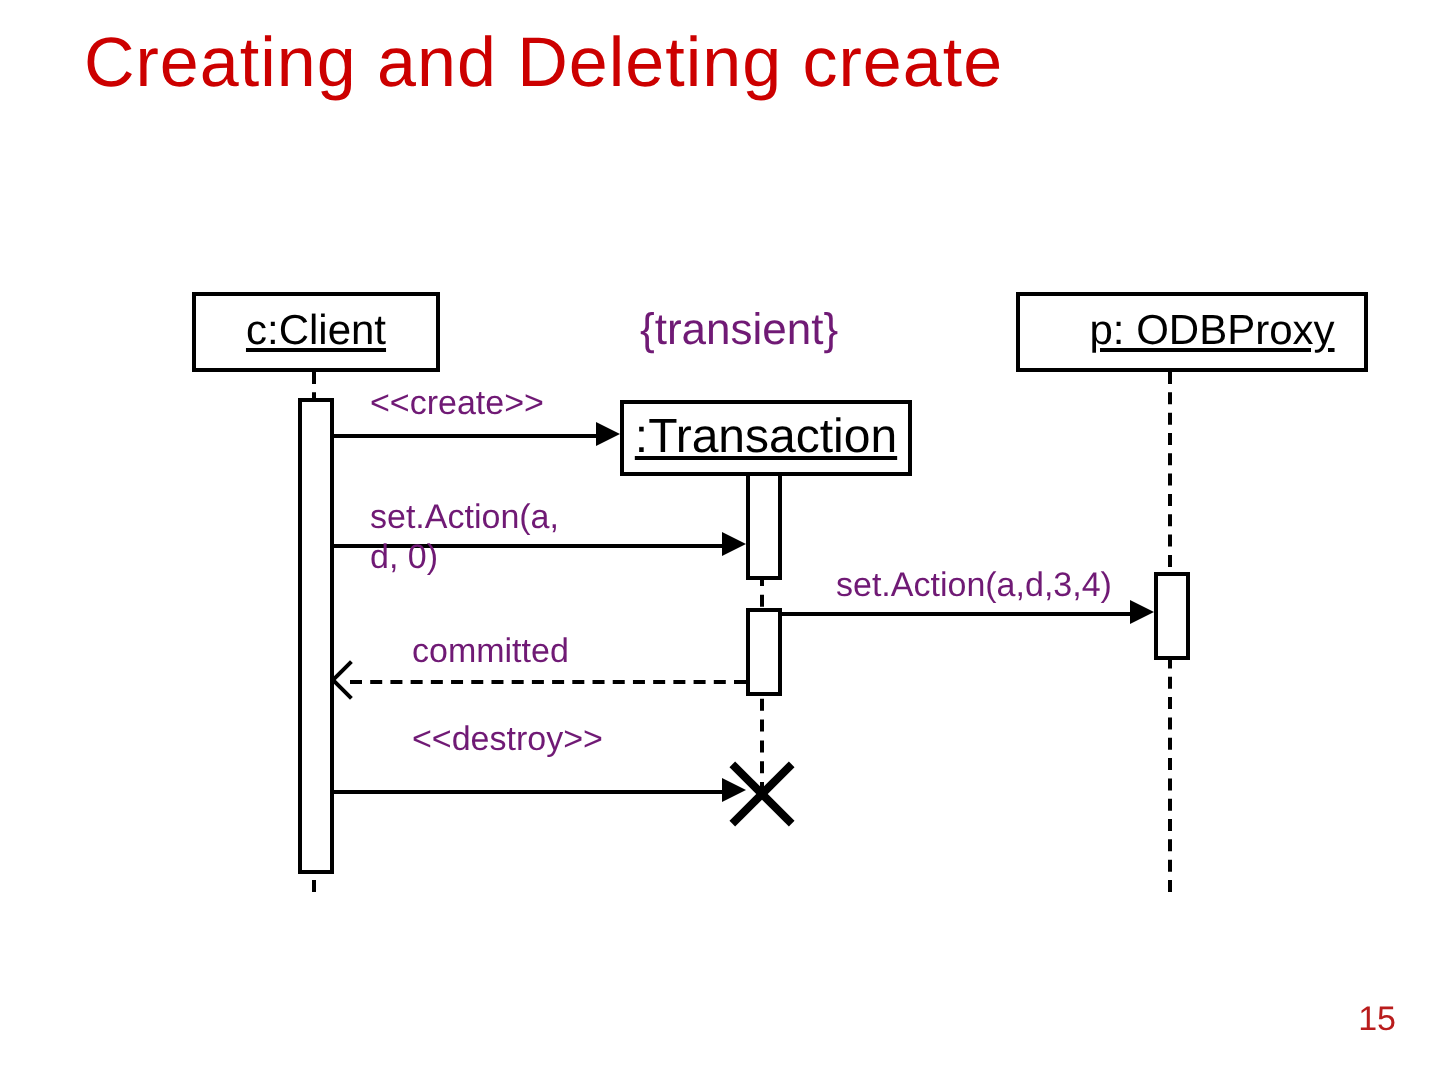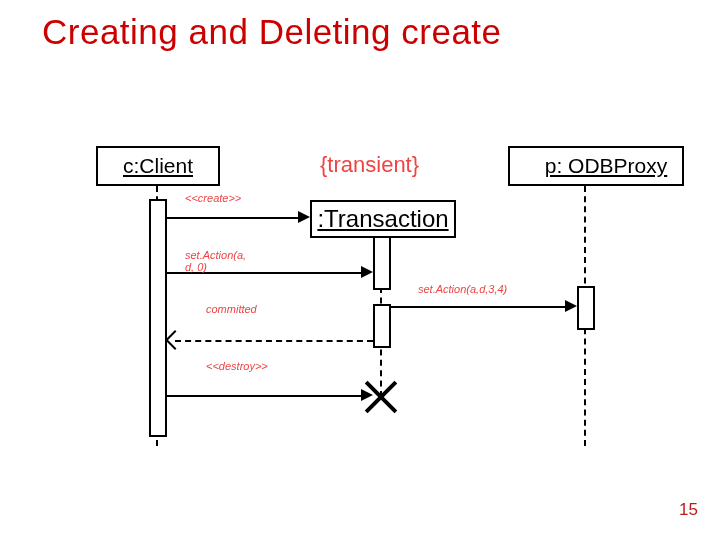--- a/index.html
+++ b/index.html
@@ -30,25 +30,24 @@
     position: absolute;
     border: 2px solid #000;
     background: #fff;
     text-align: center;
     font-size: 21px;
     text-decoration: underline;
   }
   .label {
     position: absolute;
     font-size: 20px;
-    color: #ef4444;
+    color: #701a75;
   }
   .label.small {
-    font-size: 11px;
-    font-style: italic;
+    font-size: 17px;
   }
   .lifeline {
     position: absolute;
     width: 0;
     border-left: 2.5px dashed #000;
   }
   .activation {
     position: absolute;
     width: 14px;
     background: #fff;
@@ -139,21 +138,21 @@
   <div class="arrow-solid" style="left:165px; top:272px; width:196px;"></div>
   <div class="arrowhead right" style="left:361px; top:266px;"></div>
   <div class="label small" style="left:185px; top:249px;">set.Action(a, d, 0)</div>
 
   <div class="arrow-solid" style="left:389px; top:306px; width:176px;"></div>
   <div class="arrowhead right" style="left:565px; top:300px;"></div>
   <div class="label small" style="left:418px; top:283px;">set.Action(a,d,3,4)</div>
 
   <div class="arrow-dashed" style="left:175px; top:340px; width:198px;"></div>
   <div class="arrowhead open-left" style="left:168px; top:333px;"></div>
-  <div class="label small" style="left:206px; top:303px;text-align:right;">committed</div>
+  <div class="label small" style="left:206px; top:316px;text-align:right;">committed</div>
 
   <div class="arrow-solid" style="left:165px; top:395px; width:196px;"></div>
   <div class="arrowhead right" style="left:361px; top:389px;"></div>
   <div class="label small" style="left:206px; top:360px;">&lt;&lt;destroy&gt;&gt;</div>
 
   <div class="destroy-x" style="left:364px; top:380px;"></div>
 
 </div>
 
 <div class="pagenum">15</div>

